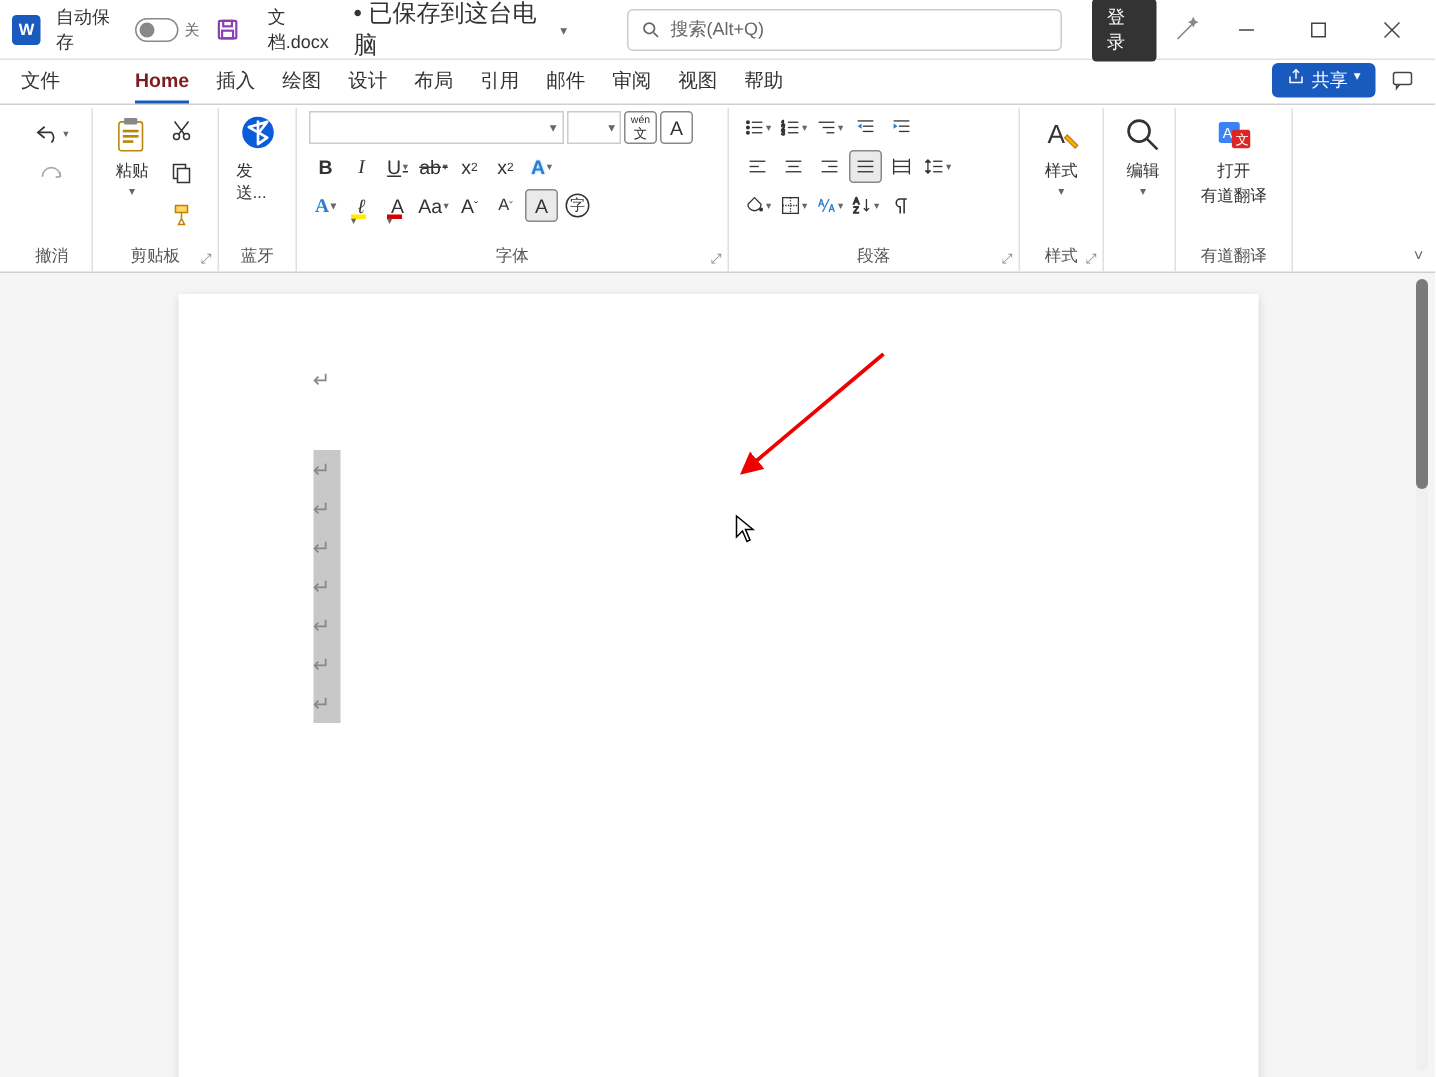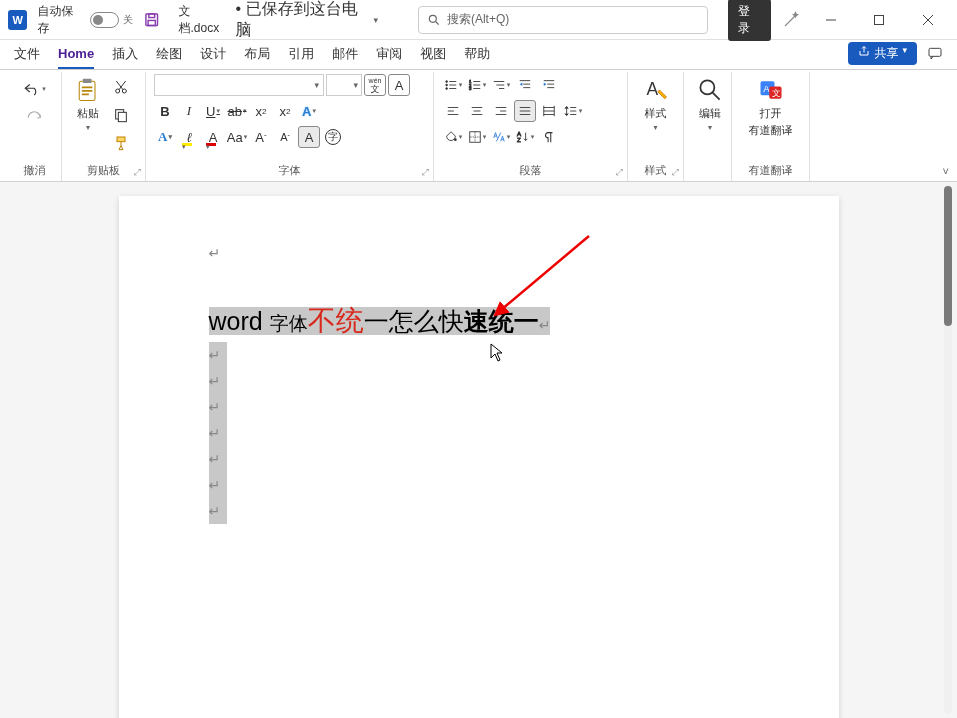--- a/index.html
+++ b/index.html
@@ -20,21 +20,21 @@
 .searchbox svg { width: 14px; height: 14px; margin-right: 6px; }
 .title-right { margin-left: auto; display: flex; align-items: center; gap: 6px; padding-left: 20px; }
 .login-btn { background: #333; color: #fff; font-size: 12px; padding: 4px 10px; border-radius: 3px; }
 .title-winbtn { width: 44px; height: 30px; display: flex; align-items: center; justify-content: center; color: #444; }
 .title-winbtn svg { width: 12px; height: 12px; }
 .wand { width: 28px; color: #666; display:flex; justify-content:center; }
 
 
 .tabs { height: 30px; display: flex; align-items: flex-end; padding: 0 14px; border-bottom: 1px solid #d0d0d0; font-size: 13px; gap: 18px; position: relative; }
 .tab { padding: 4px 0 6px; color: #333; cursor: pointer; }
-.tab.active { color: #4c1d95; font-weight: 600; border-bottom: 2px solid #185abd; }
+.tab.active { color: #7f1d1d; font-weight: 600; border-bottom: 2px solid #185abd; margin-left: 32px; }
 .share-btn { position: absolute; right: 40px; top: 2px; background: #185abd; color: #fff; font-size: 12px; padding: 3px 10px; border-radius: 4px; display: flex; align-items: flex-start; gap: 4px; }
 .share-btn::after { content: "▾"; font-size: 9px; }
 .comment-icon { position: absolute; right: 14px; top: 5px; color: #444; }
 
 
 .ribbon { height: 112px; border-bottom: 1px solid #d0d0d0; display: flex; padding: 2px 8px 0; background: #fff; position: relative; }
 .group { border-right: 1px solid #e0e0e0; padding: 2px 8px 0; display: flex; flex-direction: column; justify-content: space-between; }
 .group:last-child { border-right: none; }
 .group-body { display: flex; gap: 4px; align-items: flex-start; flex: 1; }
 .group-label { text-align: center; font-size: 11px; color: #555; padding: 2px 0 3px; position: relative; }
@@ -210,20 +210,32 @@
             <svg width="16" height="16" viewBox="0 0 24 24" fill="none" stroke="#c08000" stroke-width="1.5">
               <rect x="6" y="3" width="12" height="7" fill="#ffd766"></rect>
               <path d="M12 10 v6 l-3 6 h6 l-3-6"></path>
             </svg>
           </div>
       </div>
     </div>
     <div class="group-label"><span>剪贴板</span><span class="launcher">⤢</span></div>
   </div>
 
+  <div class="group" style="width:52px">
+    <div class="group-body" style="justify-content:center">
+      <div class="big-btn">
+        <svg viewBox="0 0 32 32">
+            <circle cx="16" cy="14" r="12" fill="#0b5cd8"></circle>
+            <path d="M16 5 v18 l7-5 -14-8 14-4 -7 9" fill="none" stroke="#fff" stroke-width="2" stroke-linejoin="round"></path>
+          </svg>
+        <span>发送...</span>
+      </div>
+    </div>
+    <div class="group-label">蓝牙</div>
+  </div>
 
   <div class="group" style="width:288px">
     <div class="group-body" style="flex-direction:column; gap:4px">
       <div class="row">
         <div class="fontname"></div>
         <div class="fontsize"></div>
         <div class="ribbon-btn wen">
             <span style="font-size:7px">wén</span>
             <span>文</span>
           </div>
@@ -442,23 +454,20 @@
 
   <span class="ribbon-collapse">˅</span>
 </div>
 
 <div class="doc-area">
   <div class="page">
     <div class="empty-line" style="height:14px">
         <span class="para-mark">↵</span>
       </div>
     <div style="height:40px"></div>
-    <div class="doc-line">
-      <span class="sel"><span>word </span><span class="run-s">字体</span><span class="run-red">不统</span><span>一怎么快</span><span class="run-bold">速统一</span><span class="para-mark">↵</span></span>
-    </div>
     <div class="empty-line sel" style="width:18px">
         <span class="para-mark">↵</span>
       </div>
     <div class="empty-line sel" style="width:18px">
         <span class="para-mark">↵</span>
       </div>
     <div class="empty-line sel" style="width:18px">
         <span class="para-mark">↵</span>
       </div>
     <div class="empty-line sel" style="width:18px">

